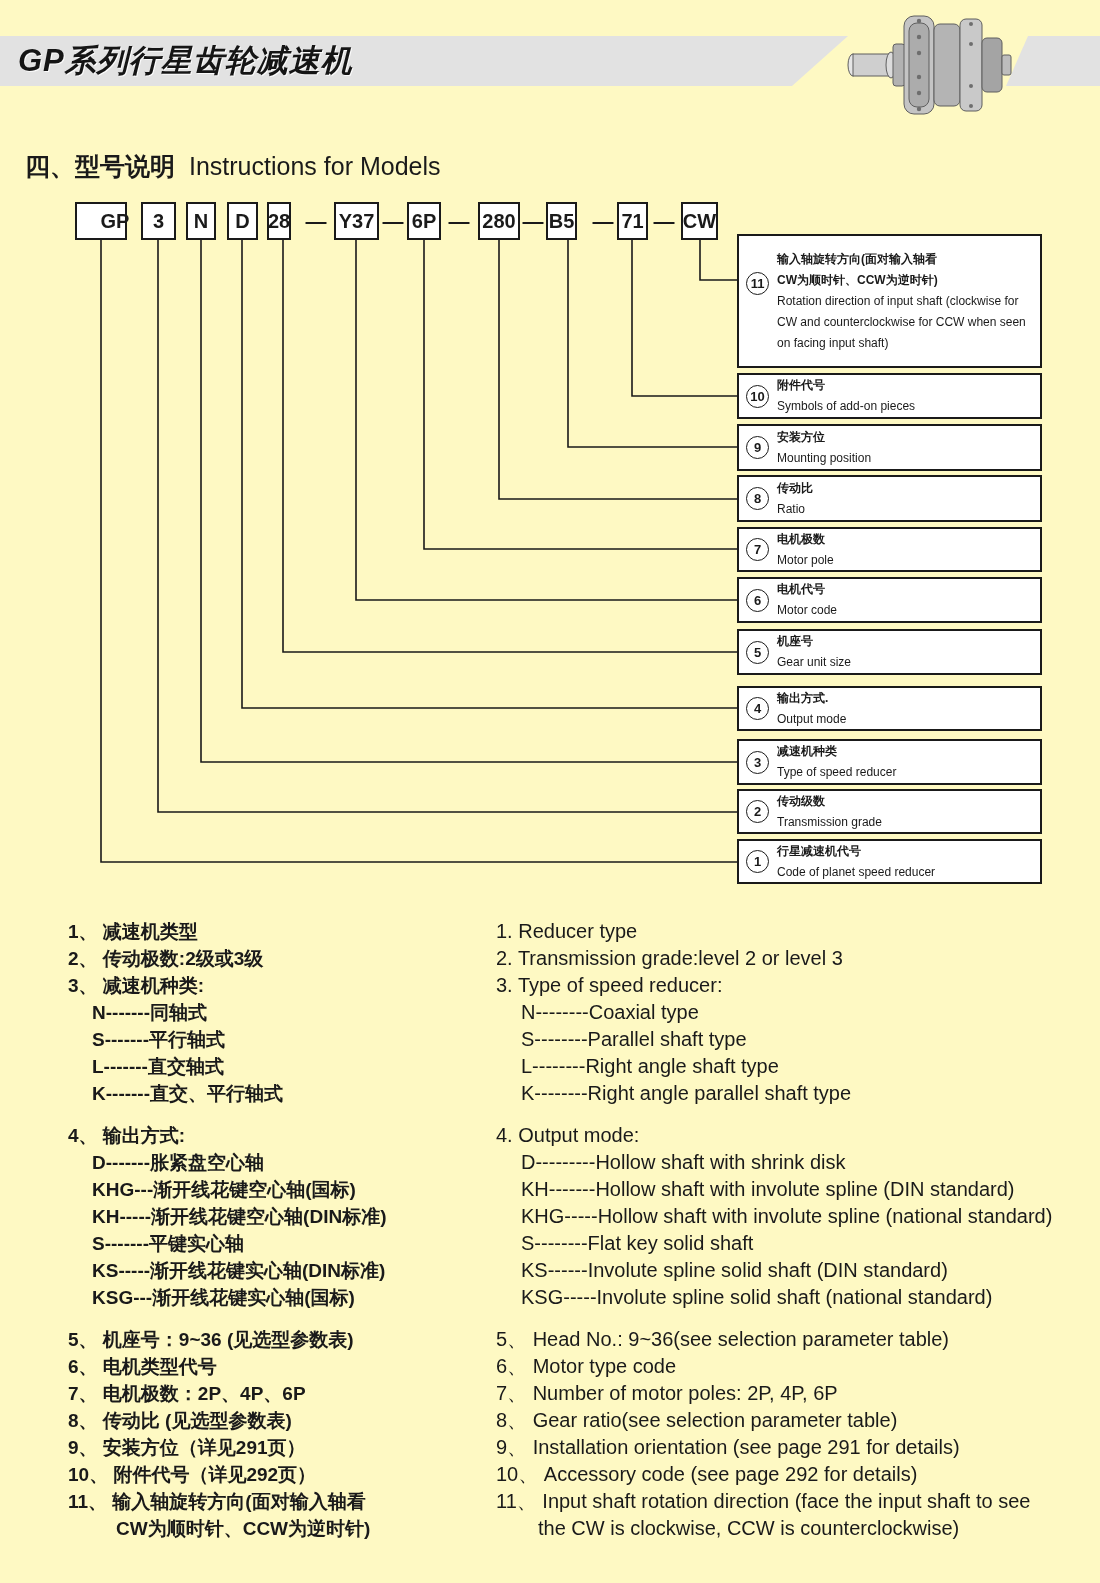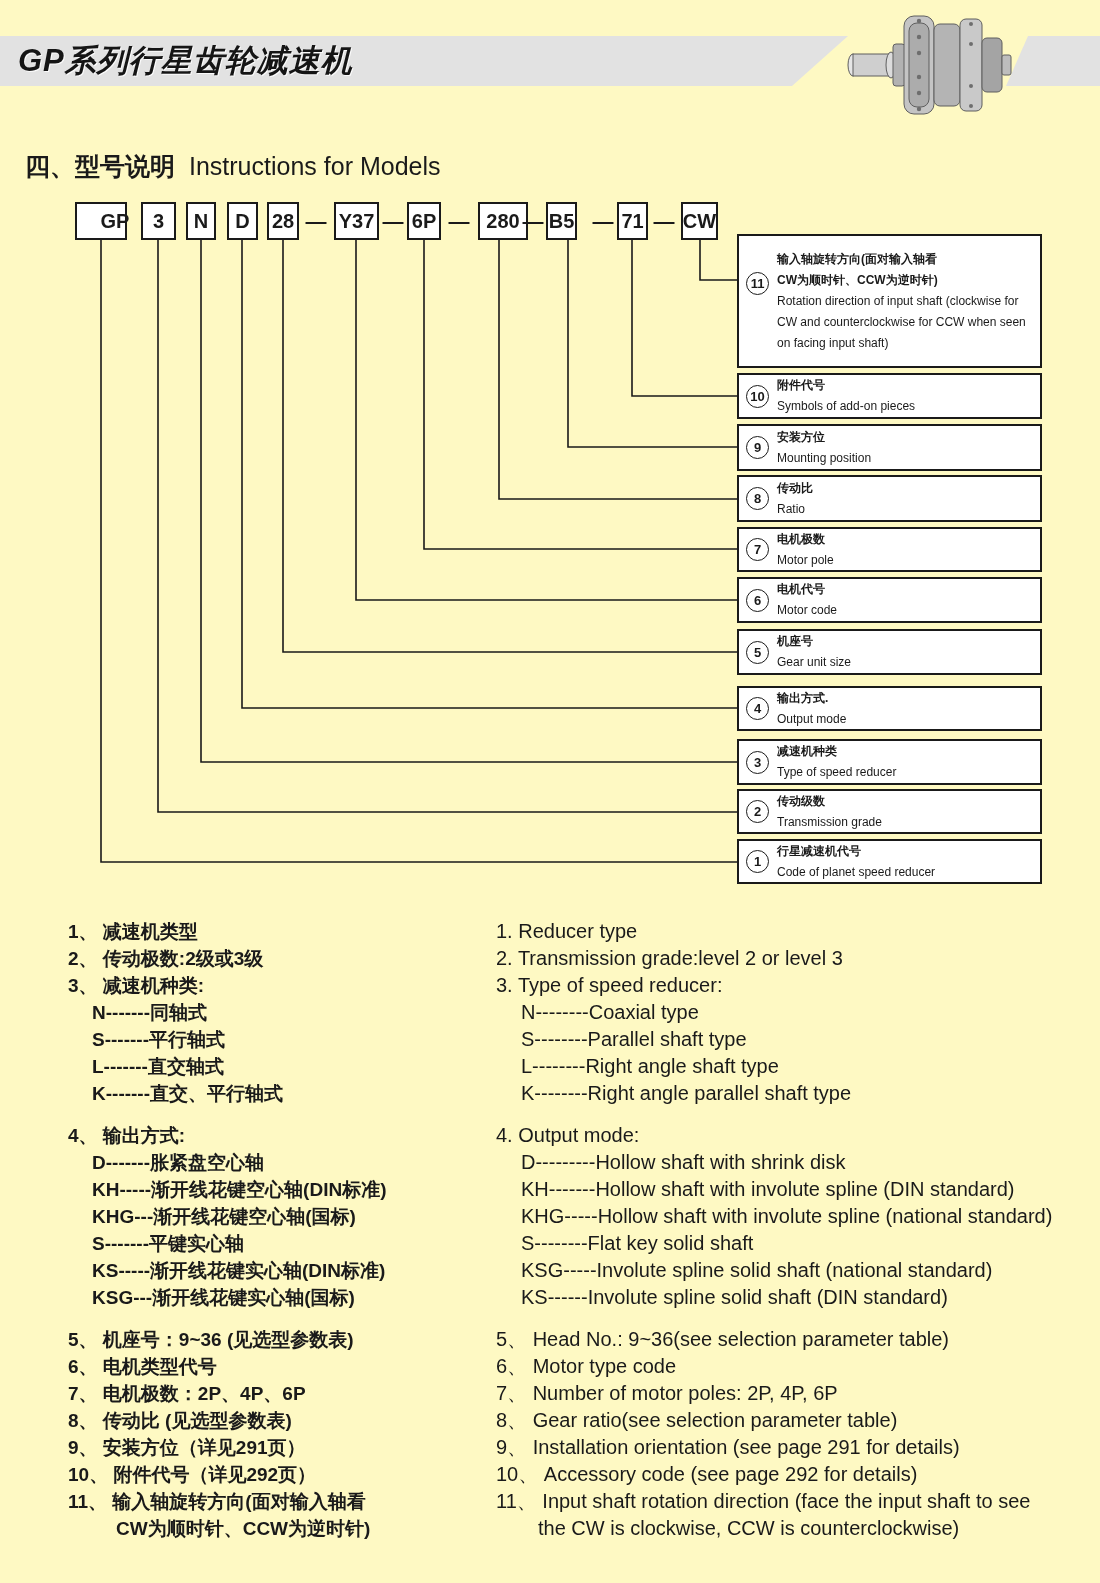--- a/index.html
+++ b/index.html
@@ -108,24 +108,24 @@
       <polyline points="201,240 201,762 737,762"></polyline>
       <polyline points="158,240 158,812 737,812"></polyline>
       <polyline points="101,240 101,862 737,862"></polyline>
     </g>
   </svg>
 
   <div class="code-box" style="left:75px;width:52px;padding-left:28px;">GP</div>
   <div class="code-box" style="left:141px;width:35px;">3</div>
   <div class="code-box" style="left:186px;width:30px;">N</div>
   <div class="code-box" style="left:227px;width:31px;">D</div>
-  <div class="code-box" style="left:267px;width:32px;text-align:center;">28</div>
+  <div class="code-box" style="left:267px;width:24px;text-align:center;">28</div>
   <div class="code-box" style="left:334px;width:45px;">Y37</div>
   <div class="code-box" style="left:407px;width:34px;">6P</div>
-  <div class="code-box" style="left:478px;width:50px;">280</div>
+  <div class="code-box" style="left:478px;width:42px;">280</div>
   <div class="code-box" style="left:546px;width:31px;">B5</div>
   <div class="code-box" style="left:617px;width:31px;">71</div>
   <div class="code-box" style="left:681px;width:37px;">CW</div>
 
   <span class="code-dash" style="left:316px;">—</span>
   <span class="code-dash" style="left:393px;">—</span>
   <span class="code-dash" style="left:459px;">—</span>
   <span class="code-dash" style="left:533px;">—</span>
   <span class="code-dash" style="left:603px;">—</span>
   <span class="code-dash" style="left:664px;">—</span>
@@ -215,22 +215,22 @@
       <div class="note-line">2、 传动极数:2级或3级</div>
       <div class="note-line">3、 减速机种类:</div>
       <div class="note-line sub">N-------同轴式</div>
       <div class="note-line sub">S-------平行轴式</div>
       <div class="note-line sub">L-------直交轴式</div>
       <div class="note-line sub">K-------直交、平行轴式</div>
     </div>
     <div class="note-group">
       <div class="note-line">4、 输出方式:</div>
       <div class="note-line sub">D-------胀紧盘空心轴</div>
+      <div class="note-line sub">KHG---渐开线花键空心轴(国标)</div>
       <div class="note-line sub">KH-----渐开线花键空心轴(DIN标准)</div>
-      <div class="note-line sub">KHG---渐开线花键空心轴(国标)</div>
       <div class="note-line sub">S-------平键实心轴</div>
       <div class="note-line sub">KS-----渐开线花键实心轴(DIN标准)</div>
       <div class="note-line sub">KSG---渐开线花键实心轴(国标)</div>
     </div>
     <div class="note-group">
       <div class="note-line">5、 机座号：9~36 (见选型参数表)</div>
       <div class="note-line">6、 电机类型代号</div>
       <div class="note-line">7、 电机极数：2P、4P、6P</div>
       <div class="note-line">8、 传动比 (见选型参数表)</div>
       <div class="note-line">9、 安装方位（详见291页）</div>
@@ -249,22 +249,22 @@
       <div class="note-line sub">S--------Parallel shaft type</div>
       <div class="note-line sub">L--------Right angle shaft type</div>
       <div class="note-line sub">K--------Right angle parallel shaft type</div>
     </div>
     <div class="note-group">
       <div class="note-line">4. Output mode:</div>
       <div class="note-line sub">D---------Hollow shaft with shrink disk</div>
       <div class="note-line sub">KH-------Hollow shaft with involute spline (DIN standard)</div>
       <div class="note-line sub">KHG-----Hollow shaft with involute spline (national standard)</div>
       <div class="note-line sub">S--------Flat key solid shaft</div>
+      <div class="note-line sub">KS------Involute spline solid shaft (DIN standard)</div>
       <div class="note-line sub">KSG-----Involute spline solid shaft (national standard)</div>
-      <div class="note-line sub">KS------Involute spline solid shaft (DIN standard)</div>
     </div>
     <div class="note-group">
       <div class="note-line">5、 Head No.: 9~36(see selection parameter table)</div>
       <div class="note-line">6、 Motor type code</div>
       <div class="note-line">7、 Number of motor poles: 2P, 4P, 6P</div>
       <div class="note-line">8、 Gear ratio(see selection parameter table)</div>
       <div class="note-line">9、 Installation orientation (see page 291 for details)</div>
       <div class="note-line">10、 Accessory code (see page 292 for details)</div>
       <div class="note-line">11、 Input shaft rotation direction (face the input shaft to see</div>
       <div class="note-line cont">the CW is clockwise, CCW is counterclockwise)</div>

